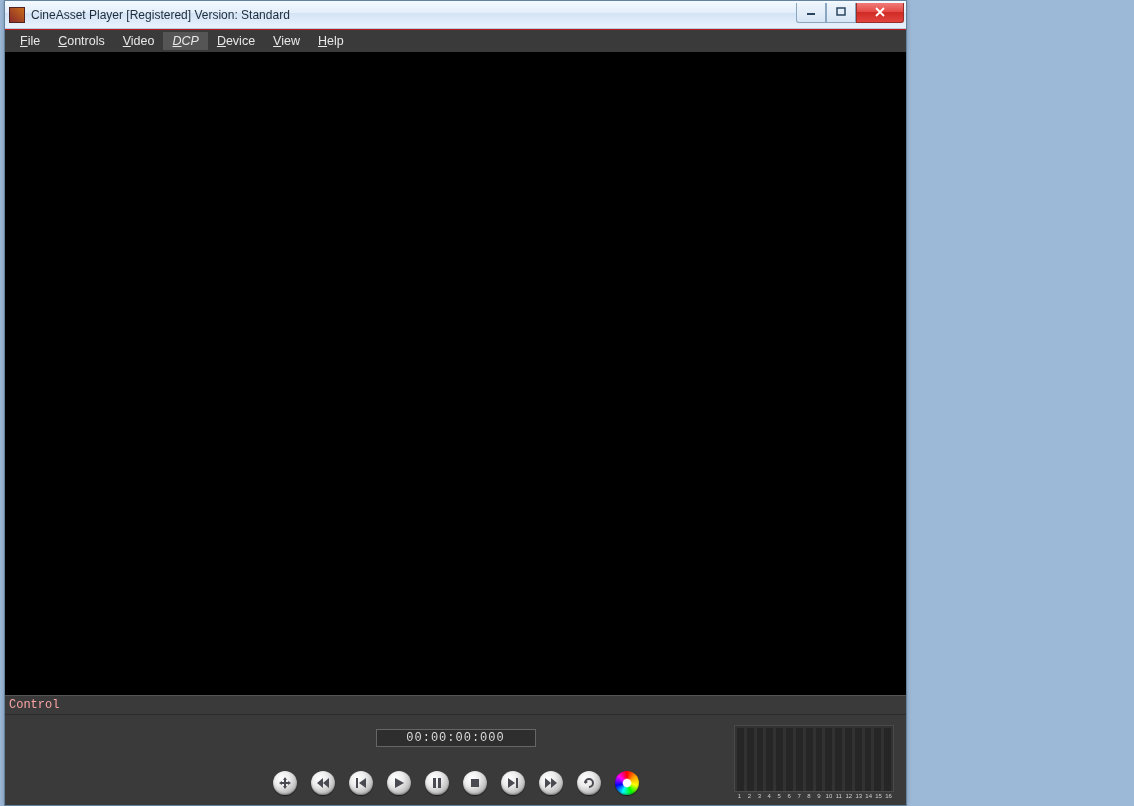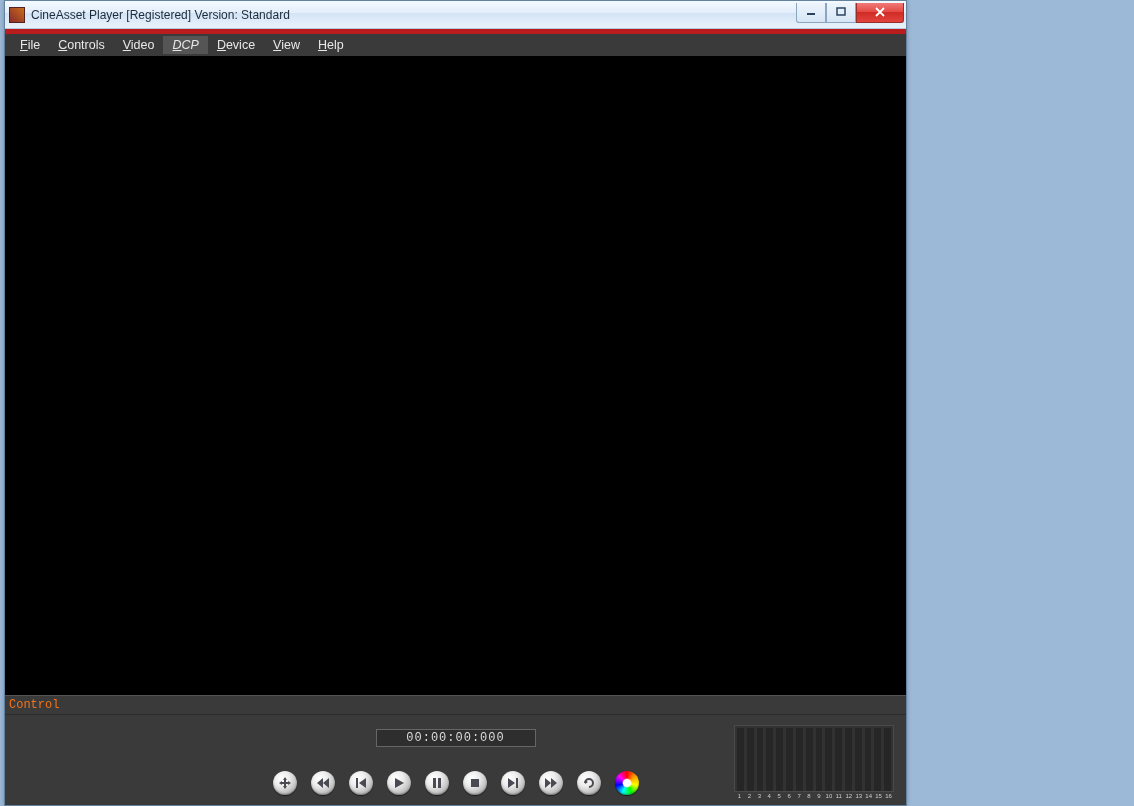--- a/index.html
+++ b/index.html
@@ -45,21 +45,21 @@
     border-radius: 0 0 3px 0;
     background: linear-gradient(to bottom,#f07b78 0%,#e44b46 45%,#cf2a24 46%,#e2433d 100%);
     border-color: #962e2a; color: #fff;
   }
   .win-btn svg { display:block; }
 
   
   .client {
     flex: 1; display: flex; flex-direction: column;
     background: #000;
-    border-top: 5px solid #b91c1c;
+    border-top: 1px solid #b91c1c;
   }
 
   
   .menubar {
     height: 22px;
     background: #3a3a3a;
     display: flex; align-items: center;
     padding: 0 6px;
     font-size: 12.5px; color: #e8e8e8;
   }
@@ -76,21 +76,21 @@
 
   
   .control-panel {
     background: #3a3a3a;
     border-top: 1px solid #555;
     display: flex; flex-direction: column;
   }
   .panel-header {
     padding: 2px 4px 2px 4px;
     font-family: "Courier New", monospace;
-    font-size: 12px; color: #f97316;
+    font-size: 12px; color: #fca5a5;
     border-bottom: 1px solid #2c2c2c;
   }
   .panel-body {
     height: 90px;
     position: relative;
     padding-left: 12px;
   }
 
   .timecode {
     position: absolute; left: 50%; top: 14px; transform: translateX(-50%);

